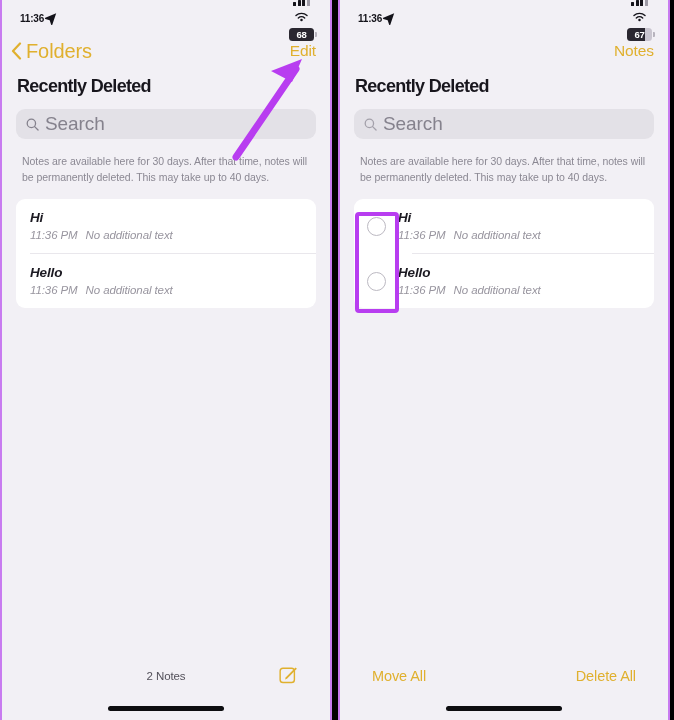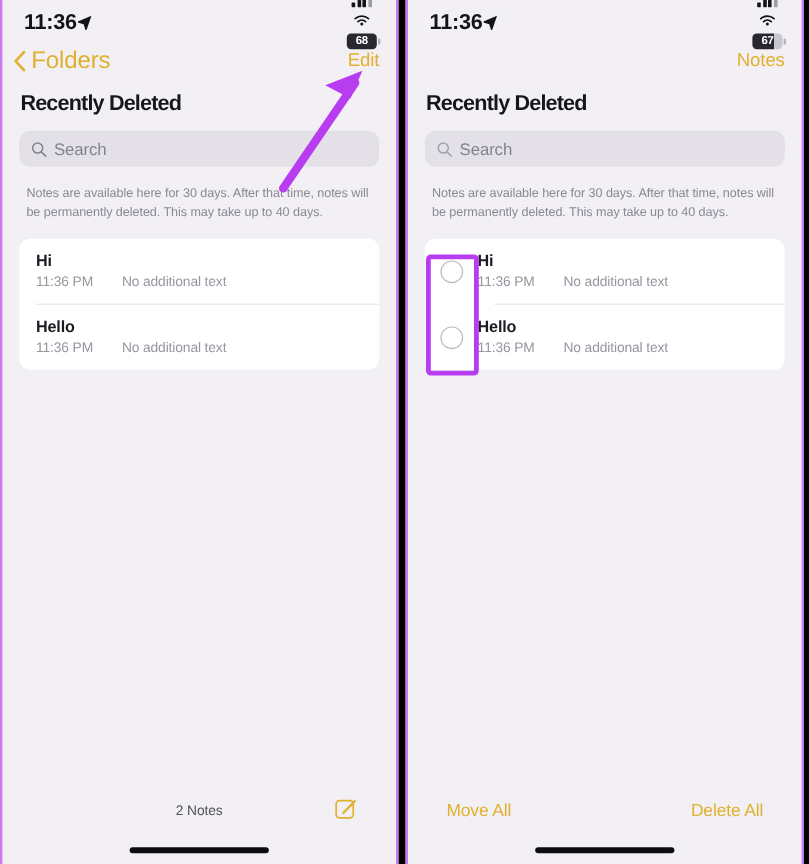--- a/index.html
+++ b/index.html
@@ -30,21 +30,21 @@
   
   .statusbar {
     height: 36px;
     display: flex;
     align-items: center;
     justify-content: space-between;
     padding: 0 16px 0 18px;
   }
   .sb-left {
     display: flex; align-items: center; gap: 0;
-    font-size: 18px; font-weight: bold; color: #14131a;
+    font-size: 10px; font-weight: bold; color: #14131a;
     letter-spacing: -0.2px;
   }
   .loc-arrow { display: block; }
   .sb-right { display: flex; align-items: center; gap: 5px; flex-direction: column; }
   .sig-bars { display: flex; align-items: flex-end; gap: 1.5px; height: 11px; }
   .sig-bars i { display: block; width: 3px; background: #14131a; border-radius: 0.5px; }
   .sig-bars i:nth-child(1) { height: 4px; }
   .sig-bars i:nth-child(2) { height: 6px; }
   .sig-bars i:nth-child(3) { height: 8.5px; }
   .sig-bars i:nth-child(4) { height: 11px; background: #9e9ba6; }
@@ -91,21 +91,21 @@
   
   .search {
     margin: 12px 14px 0 14px;
     height: 30px;
     background: #e3e1e7;
     border-radius: 9px;
     display: flex; align-items: center; gap: 6px;
     padding: 0 10px;
     cursor: text;
   }
-  .search-ph { font-size: 14px; color: #85828d; letter-spacing: -0.1px; }
+  .search-ph { font-size: 19px; color: #85828d; letter-spacing: -0.1px; }
 
   
   .desc {
     margin: 15px 20px 0 20px;
     font-size: 10.5px; line-height: 15.5px;
     color: #8b8893;
     letter-spacing: -0.05px;
   }
 
   
@@ -113,39 +113,40 @@
   .card {
     flex: 1 1 auto;
     background: #fff;
     border-radius: 9px;
     overflow: hidden;
   }
   .note-row {
     display: flex; align-items: center;
     padding: 0;
     cursor: pointer;
+    font-style: italic;
   }
   .sel-col {
     width: 44px; flex: 0 0 44px;
     display: flex; align-items: center; justify-content: center;
     align-self: stretch;
   }
   .radio {
     width: 19px; height: 19px; border-radius: 50%;
     border: 1.3px solid #bcb9c2; background: transparent;
   }
   .note-body { flex: 1 1 auto; padding: 11px 0 12px 0; }
   .note-title {
     font-size: 13.5px; font-weight: bold; color: #1c1a22;
     letter-spacing: -0.15px;
   }
   .note-meta {
     margin-top: 4px;
     font-size: 11.5px; color: #98959f;
-    display: flex; gap: 24px; letter-spacing: -0.1px;
+    display: flex; gap: 8px; letter-spacing: -0.1px;
   }
   .note-sep { height: 1px; background: #e9e7ec; margin-left: 14px; }
   .card.plain .note-body { padding-left: 14px; }
   .card.sel .note-sep { margin-left: 58px; }
 
   
   .bottombar {
     position: absolute; left: 0; right: 0; bottom: 24px;
     height: 40px;
     display: flex; align-items: center;

